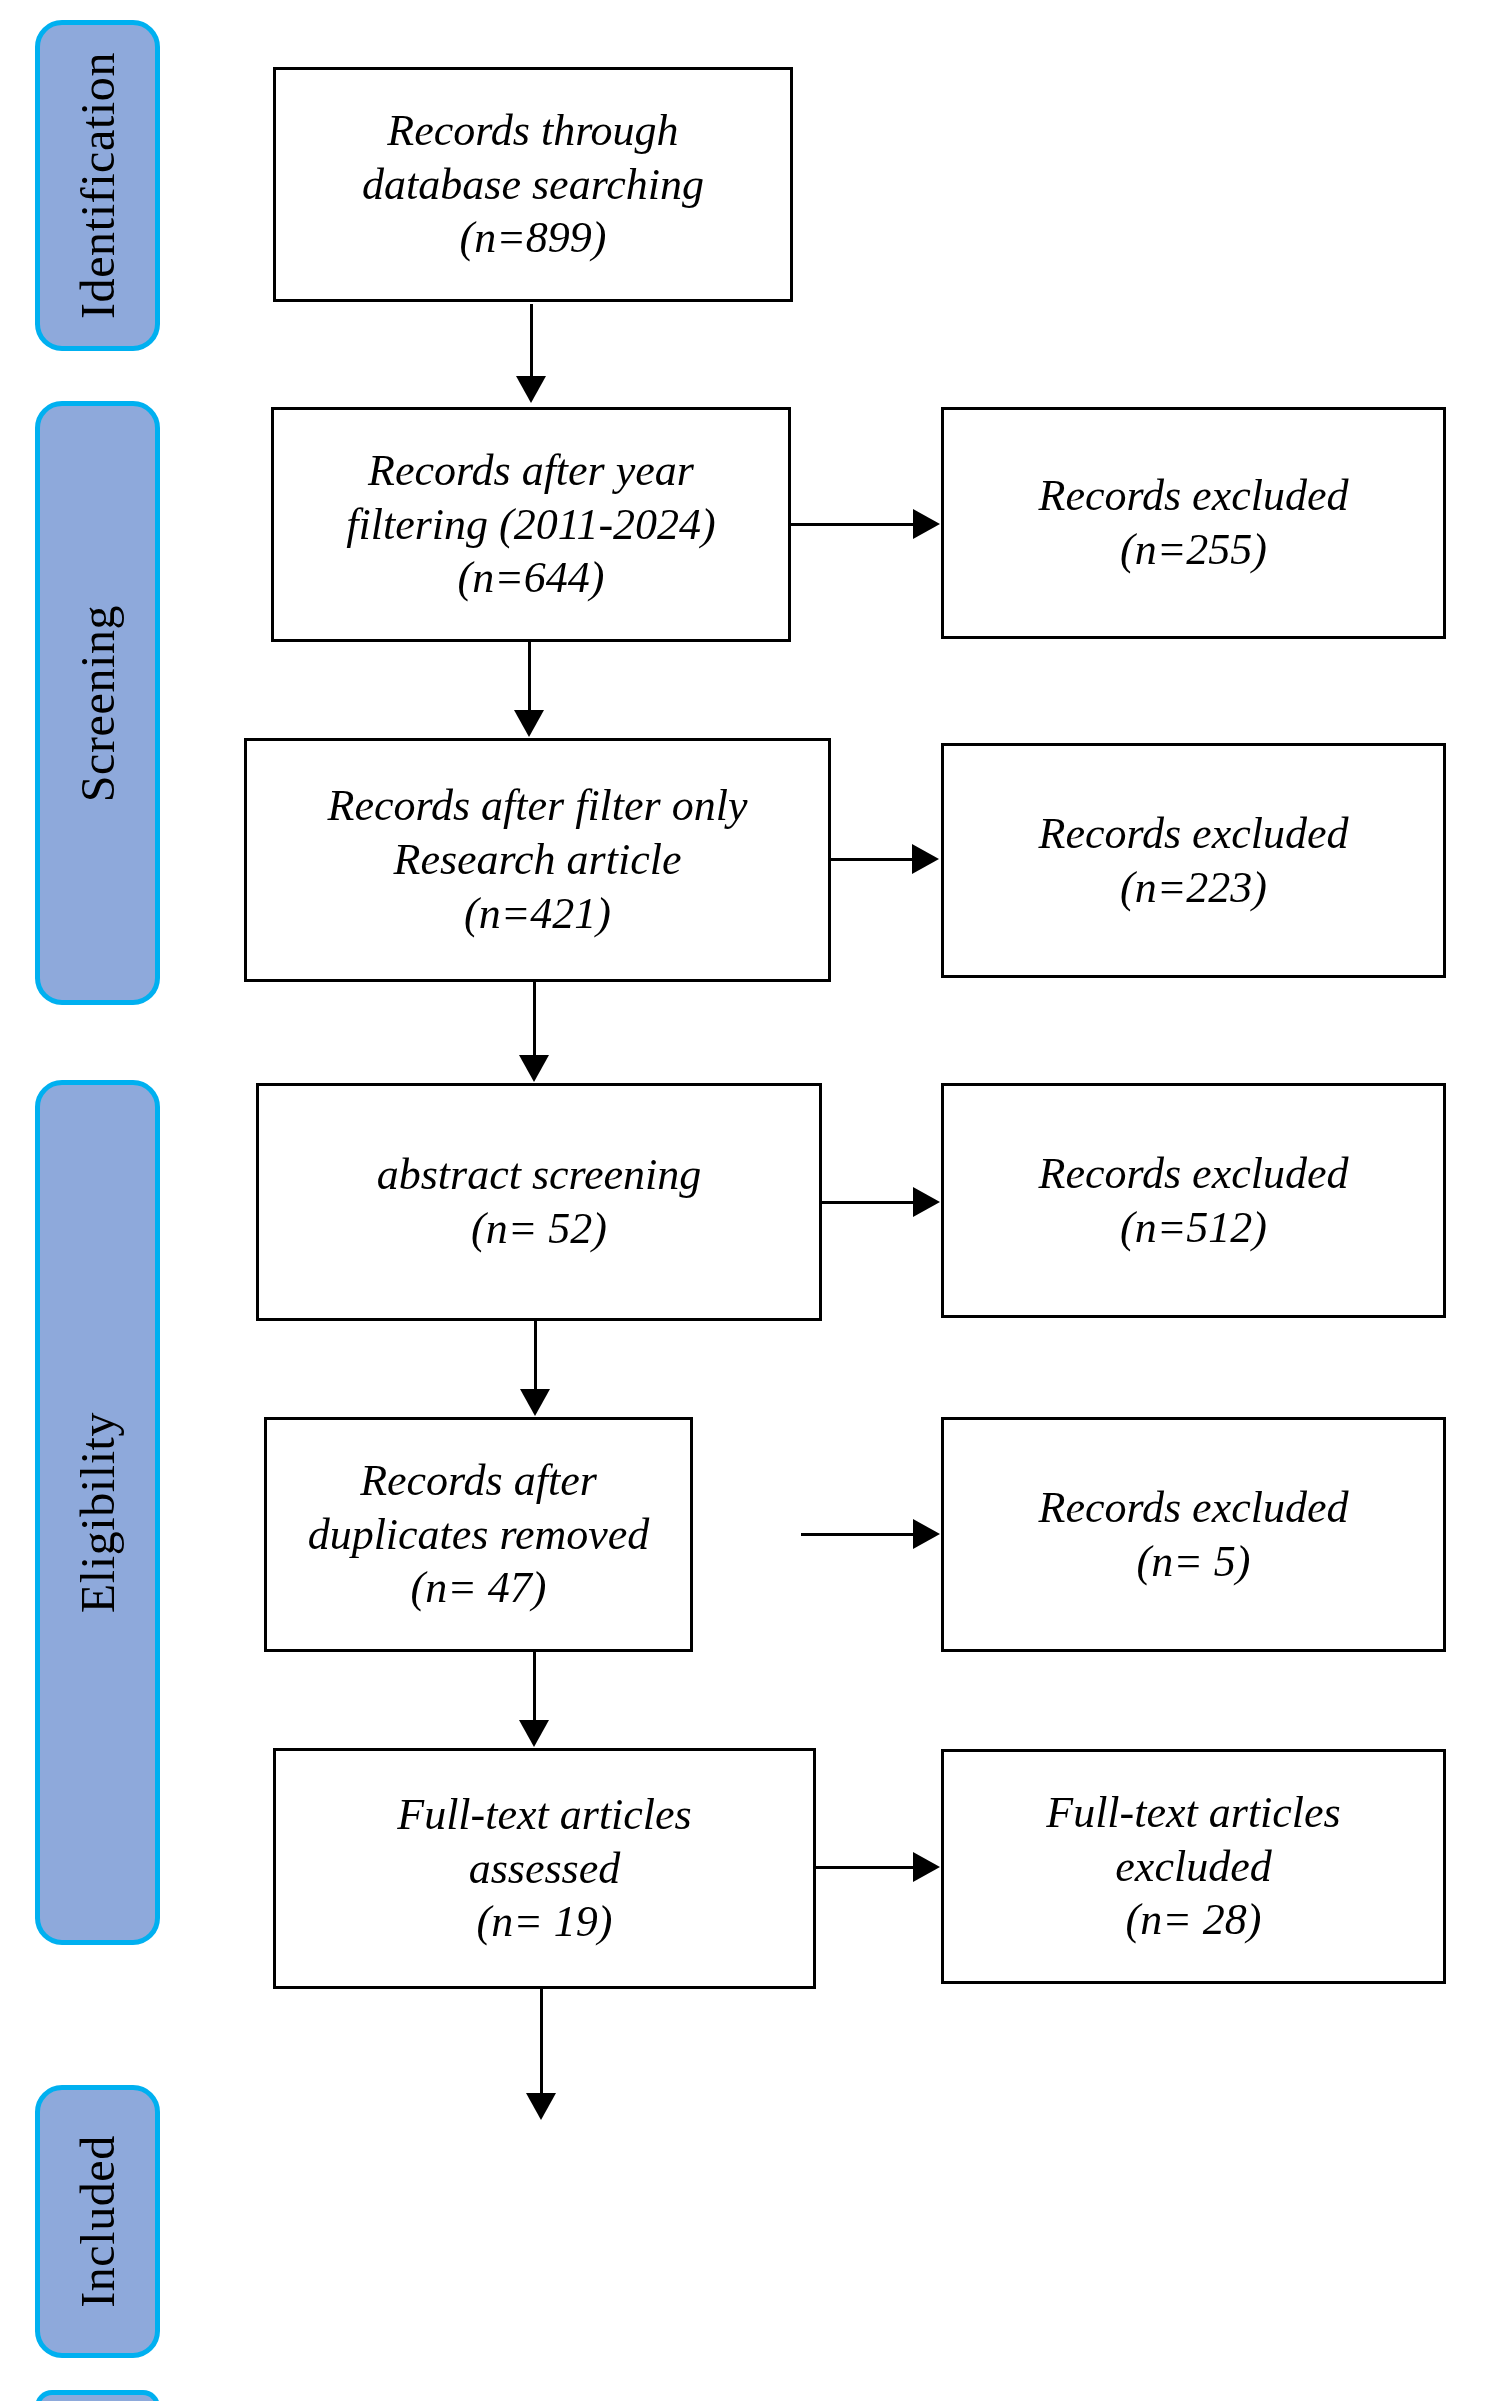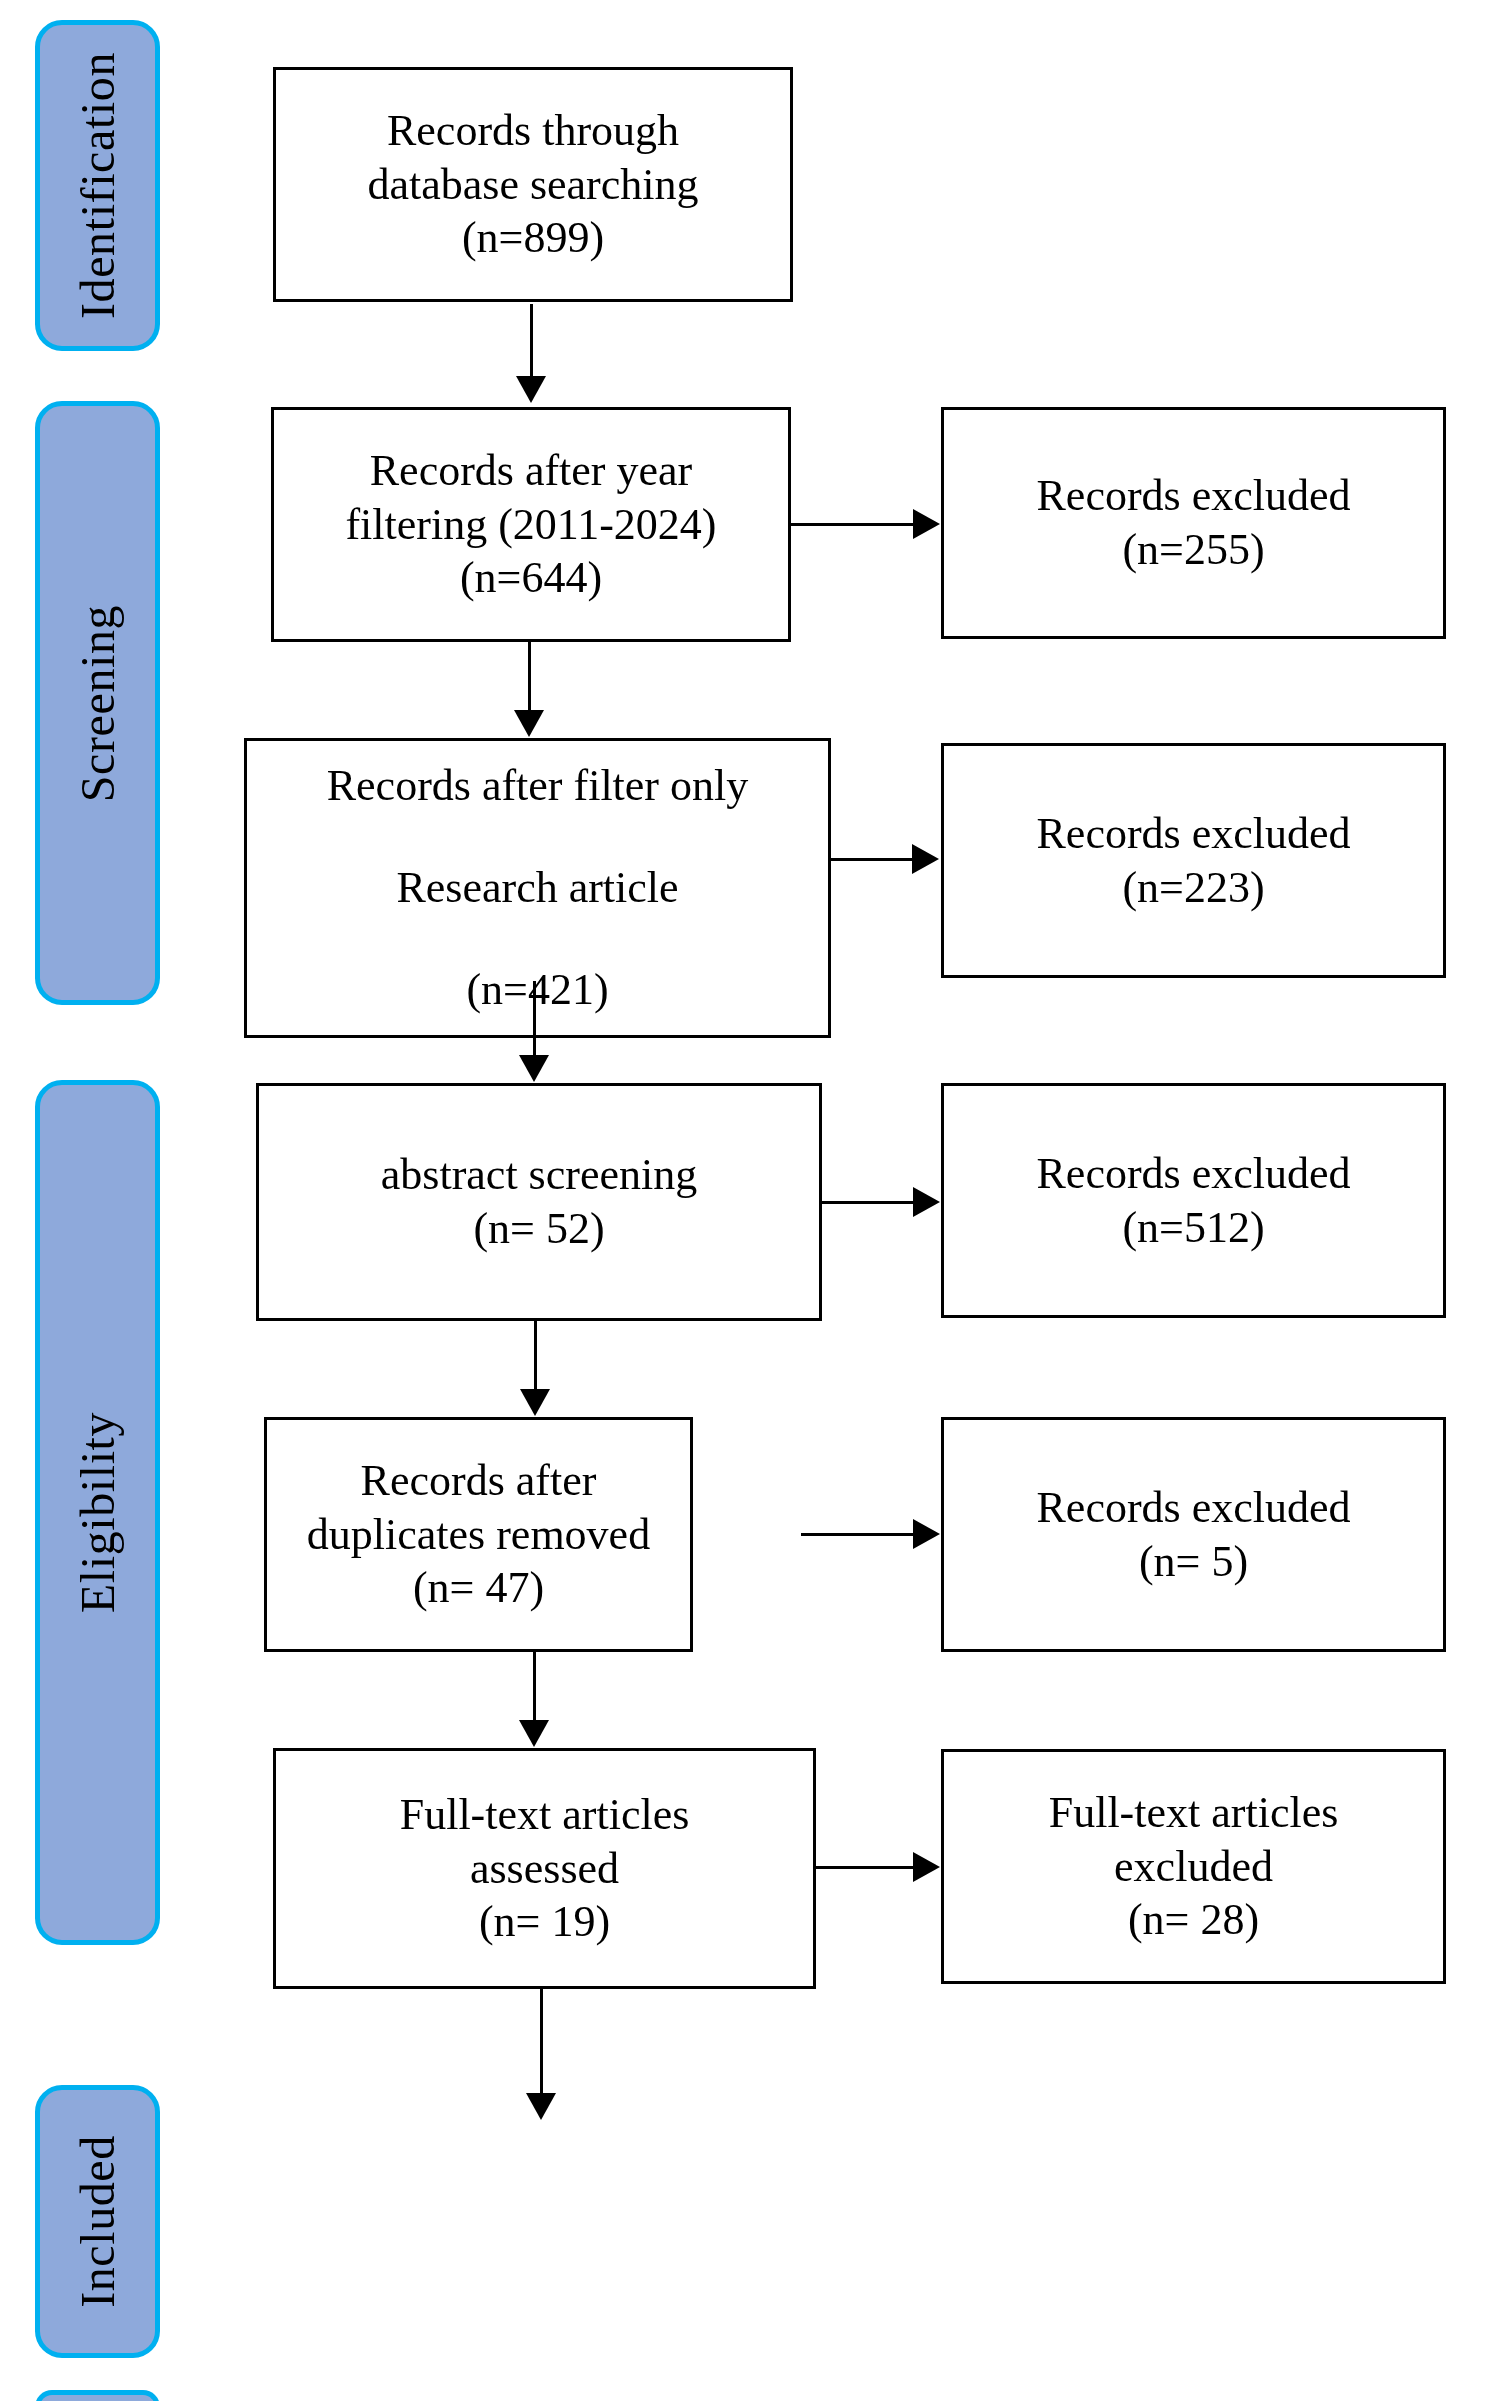--- a/index.html
+++ b/index.html
@@ -57,20 +57,21 @@
     border:3.5px solid var(--box-border);
     box-sizing:border-box;
     display:flex;
     flex-direction:column;
     align-items:center;
     justify-content:center;
     text-align:center;
     font-size:44px;
     line-height:1.22;
     padding:5.8px;
+    font-style:italic;
   }
   .varrow{
     position:absolute;
     width:2.9px;
     background:#000;
   }
   .varrow::after{
     content:"";
     position:absolute;
     left:50%;
@@ -122,21 +123,21 @@
     <div>database searching</div>
     <div>(n=899)</div>
   </div>
 
   <div class="fbox" style="left:271px;top:407px;width:520px;height:235px;">
     <div>Records after year</div>
     <div>filtering (2011-2024)</div>
     <div>(n=644)</div>
   </div>
 
-  <div class="fbox" style="left:244px;top:738px;width:587px;height:300px;gap:48px;">
+  <div class="fbox" style="left:244px;top:738px;width:587px;height:244px;">
     <div>Records after filter only</div>
     <div>Research article</div>
     <div>(n=421)</div>
   </div>
 
   <div class="fbox" style="left:256px;top:1083px;width:566px;height:238px;">
     <div>abstract screening</div>
     <div>(n= 52)</div>
   </div>
 

